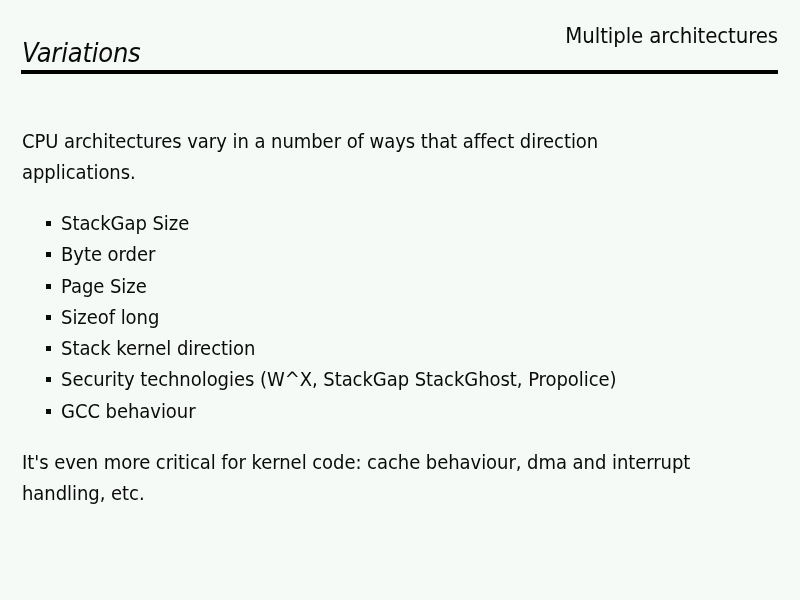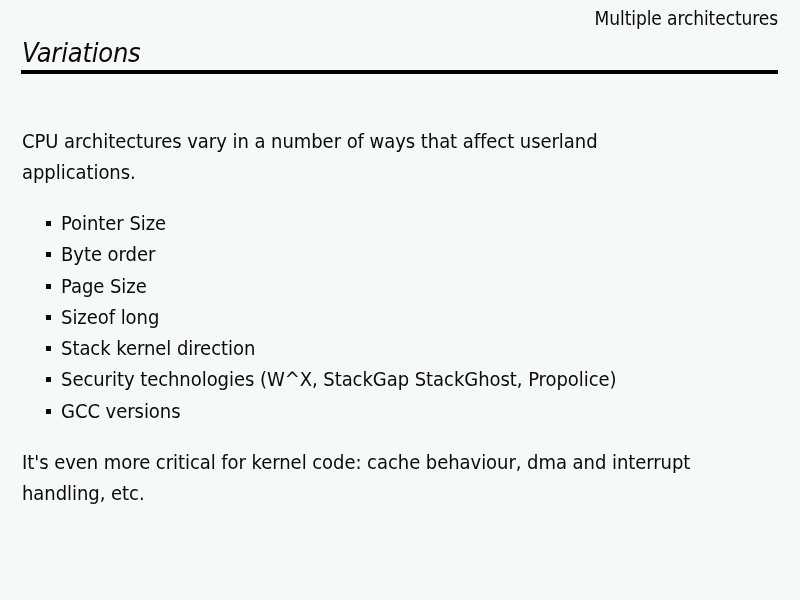--- a/index.html
+++ b/index.html
@@ -25,22 +25,22 @@
   .slide-header {
     position: absolute;
     left: 0;
     top: 0;
     width: 800px;
     height: 80px;
   }
   .header-kicker {
     position: absolute;
     right: 22px;
-    top: 7px;
-    font-size: 19px;
+    top: 25px;
+    font-size: 22px;
     line-height: 22px;
     letter-spacing: -0.1px;
     white-space: nowrap;
     font-stretch: condensed;
   }
   .slide-title {
     position: absolute;
     left: 22px;
     top: 37px;
     font-size: 27px;
@@ -109,26 +109,26 @@
 <div class="slide">
 
   <div class="slide-header">
     <div class="header-kicker">Multiple architectures</div>
     <div class="slide-title">Variations</div>
     <div class="header-rule"></div>
   </div>
 
   <div class="slide-body">
 
-    <p class="body-paragraph">CPU architectures vary in a number of ways that affect userland applications.</p>
+    <p class="body-paragraph">CPU architectures vary in a number of ways that affect direction applications.</p>
 
     <ul class="bullet-list">
       <li class="bullet-item">
         <span class="bullet-marker"></span>
-        <span>Pointer Size</span>
+        <span>StackGap Size</span>
       </li>
       <li class="bullet-item">
         <span class="bullet-marker"></span>
         <span>Byte order</span>
       </li>
       <li class="bullet-item">
         <span class="bullet-marker"></span>
         <span>Page Size</span>
       </li>
       <li class="bullet-item">
@@ -138,20 +138,20 @@
       <li class="bullet-item">
         <span class="bullet-marker"></span>
         <span>Stack kernel direction</span>
       </li>
       <li class="bullet-item">
         <span class="bullet-marker"></span>
         <span>Security technologies (W^X, StackGap StackGhost, Propolice)</span>
       </li>
       <li class="bullet-item">
         <span class="bullet-marker"></span>
-        <span>GCC versions</span>
+        <span>GCC behaviour</span>
       </li>
     </ul>
 
     <p class="closing-paragraph">It's even more critical for kernel code: cache behaviour, dma and interrupt handling, etc.</p>
 
   </div>
 </div>
 
 </body></html>

